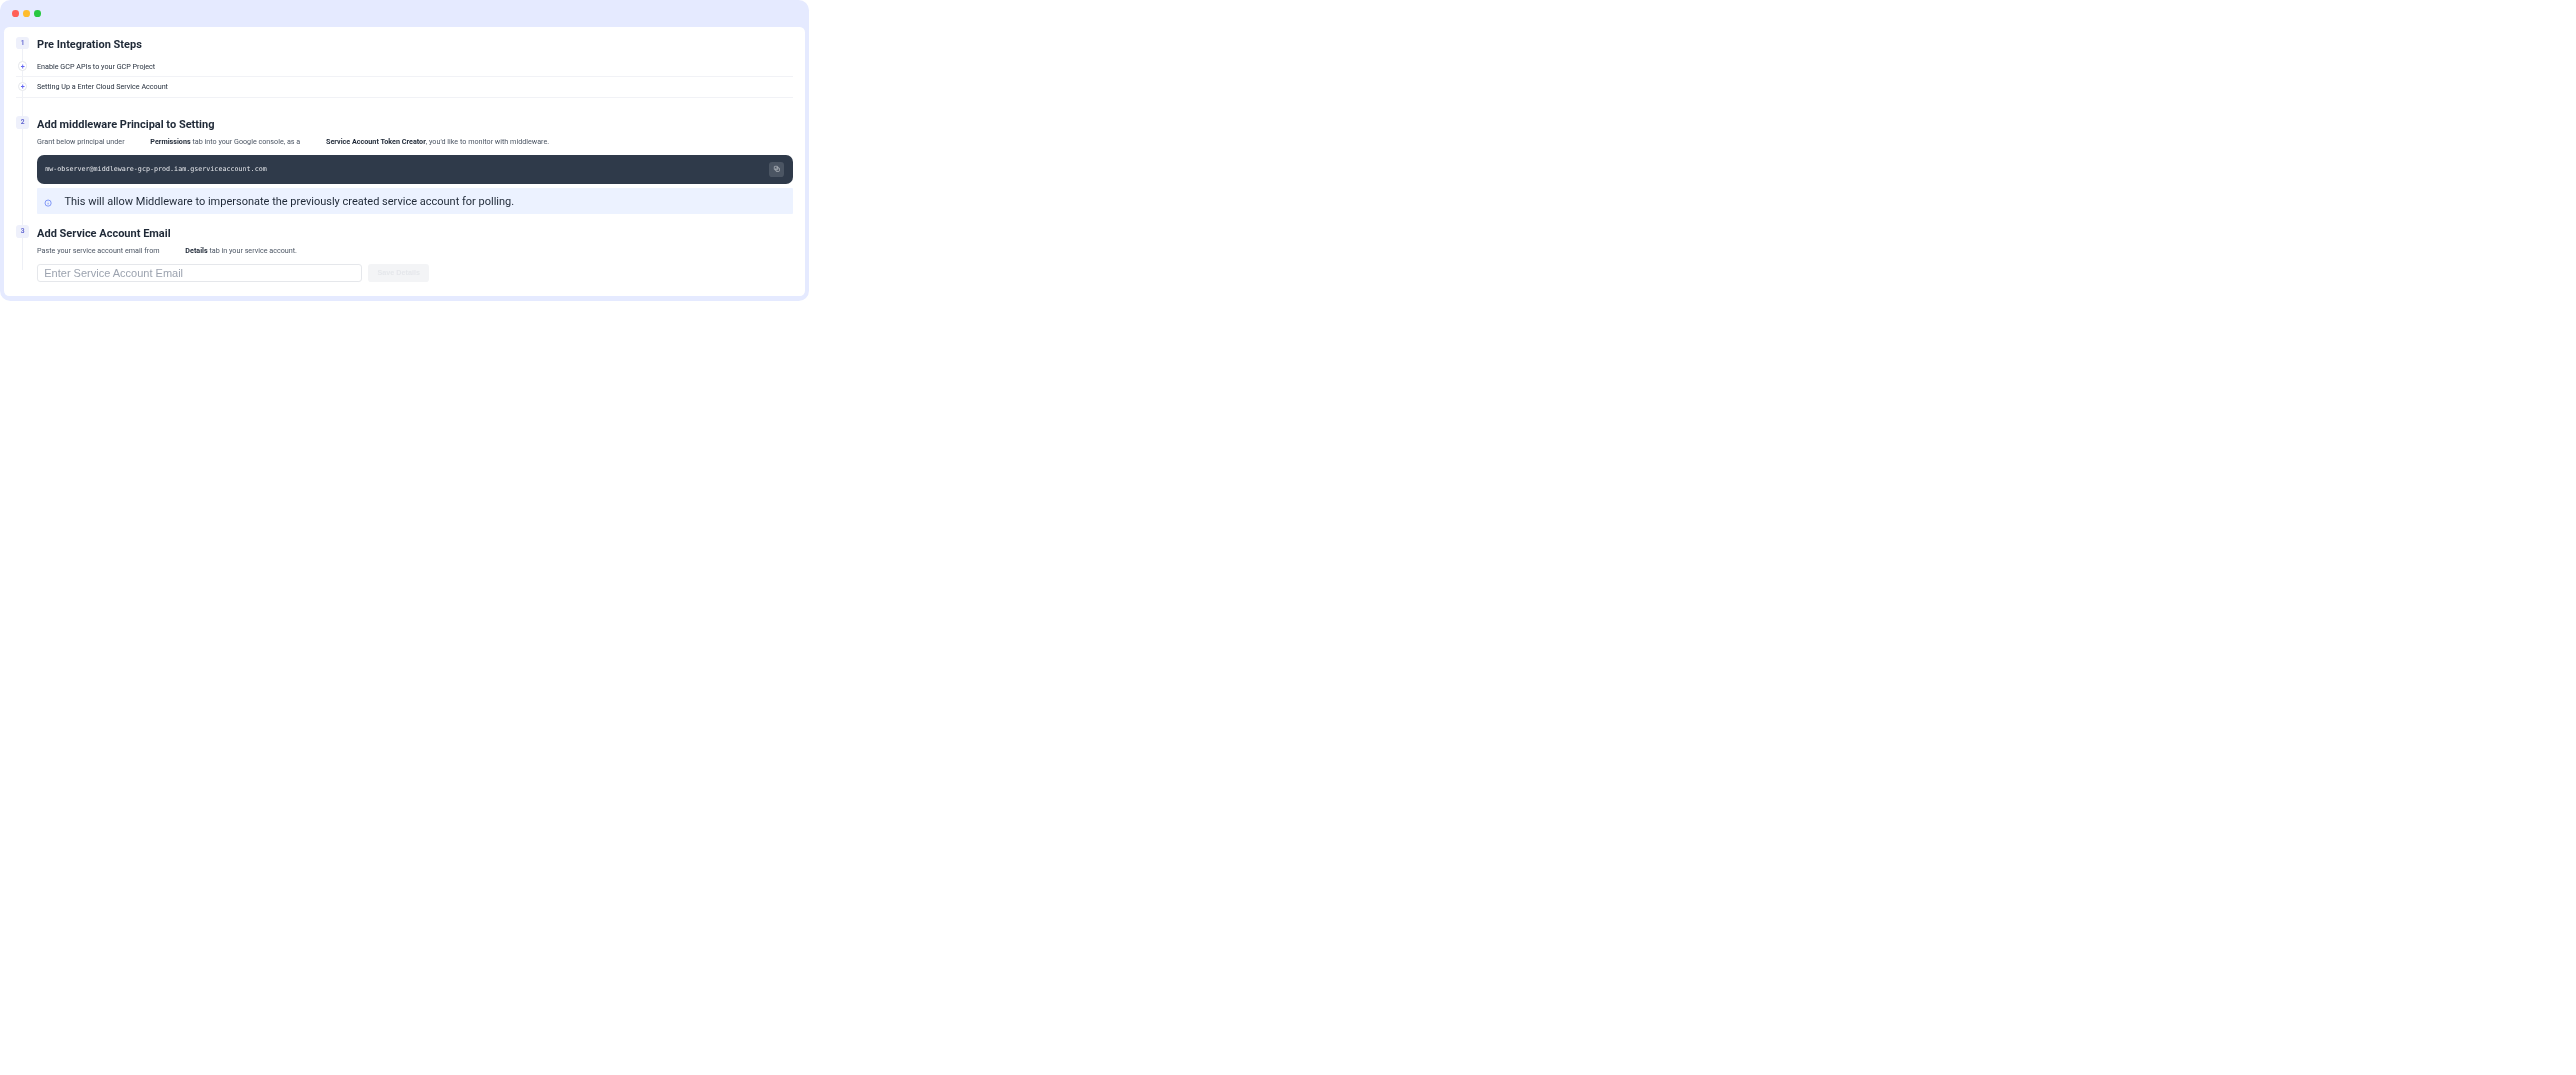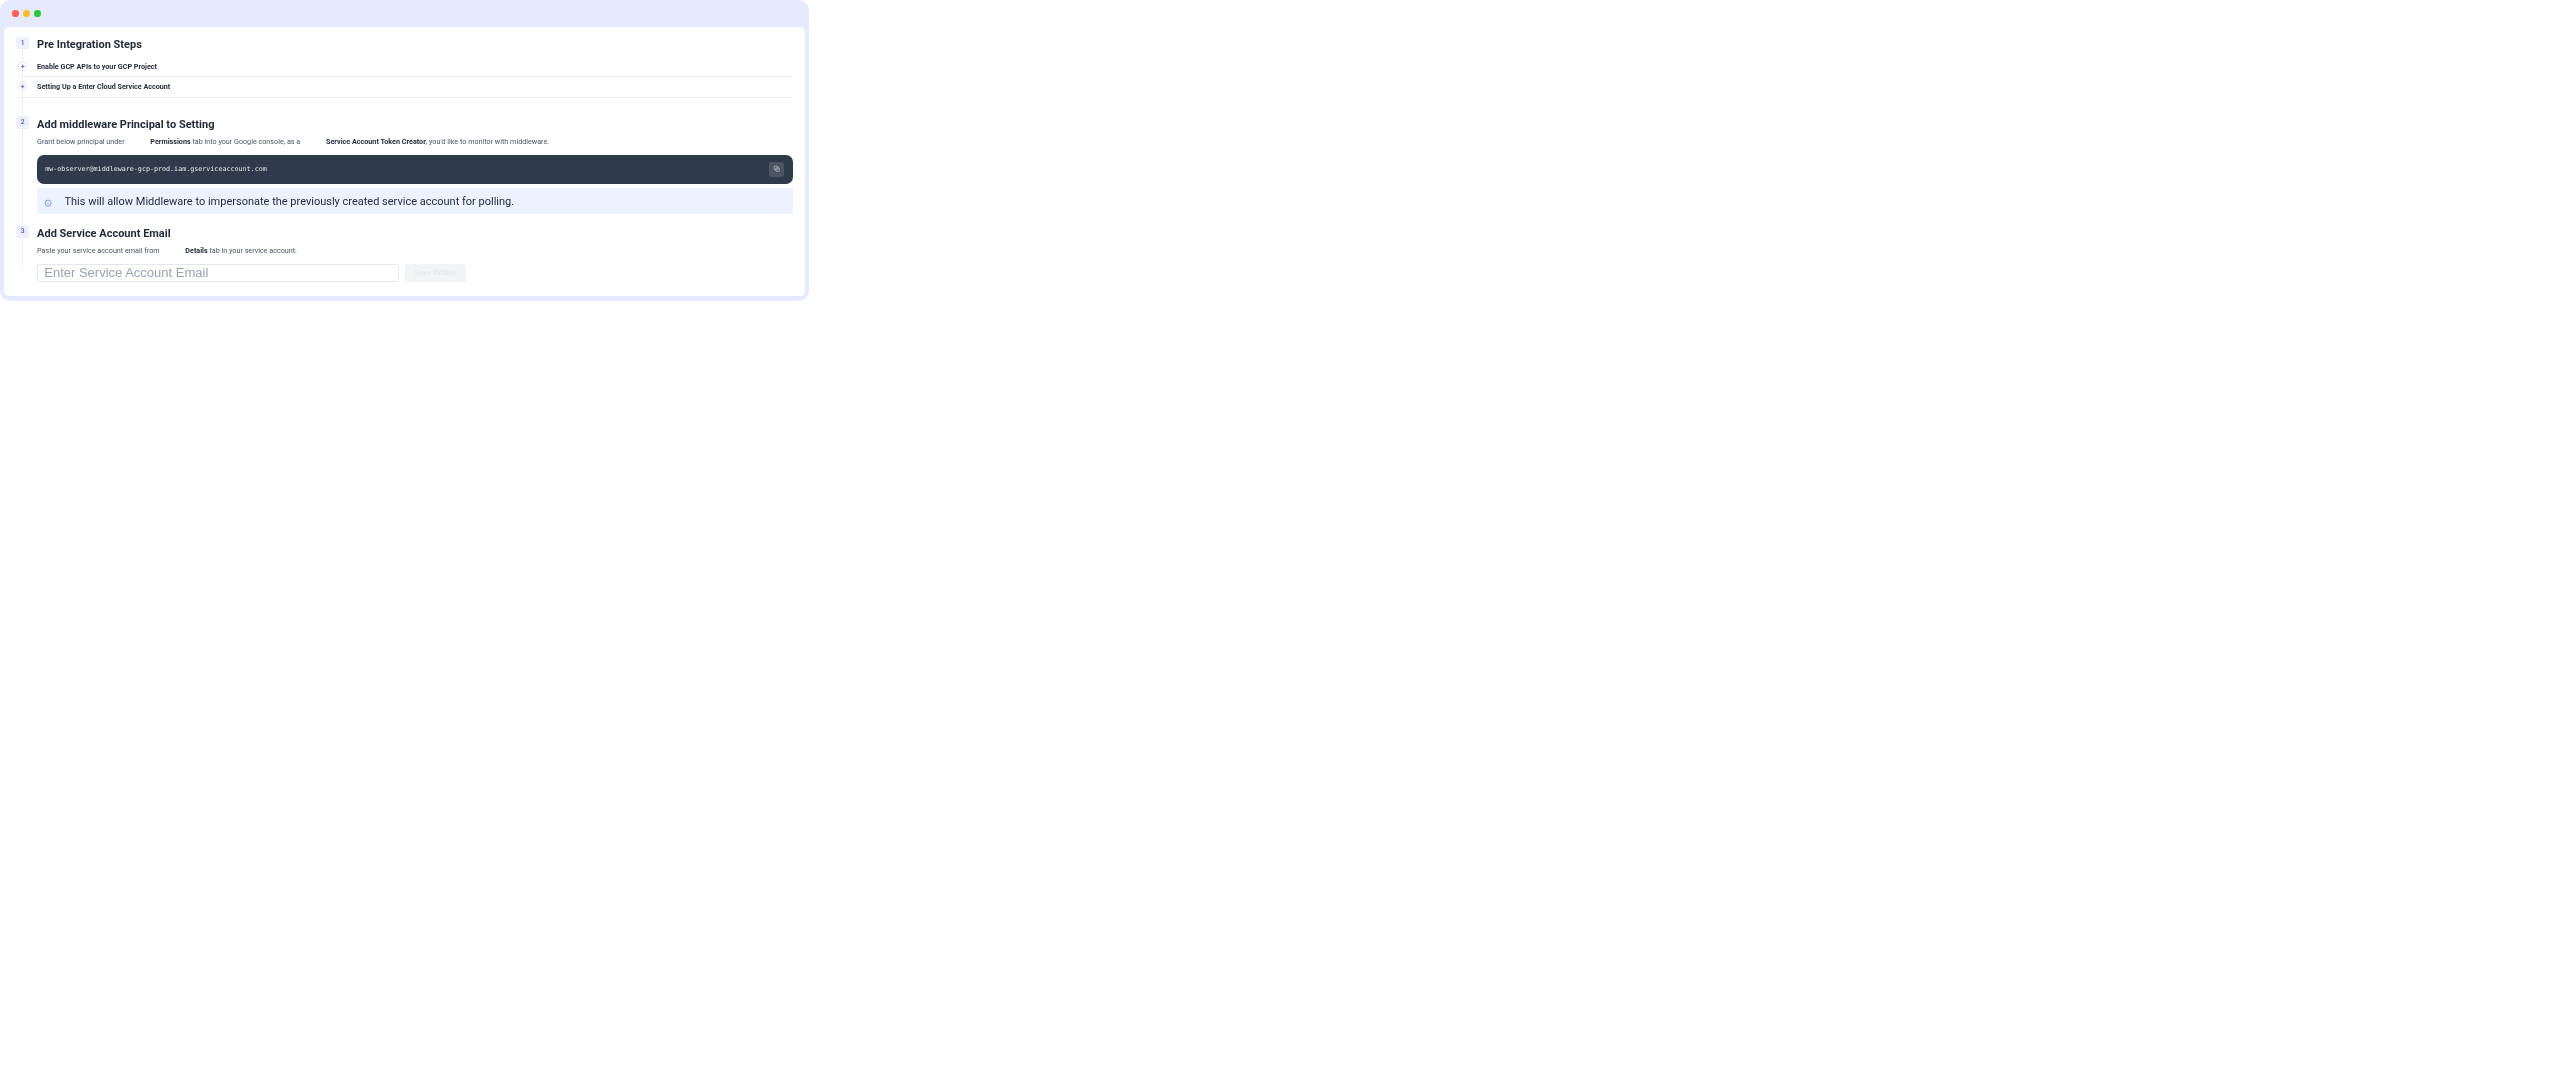--- a/index.html
+++ b/index.html
@@ -77,21 +77,21 @@
 
   .sub-row {
     display: flex;
     align-items: center;
     gap: 8.2px;
     border-bottom: 0.5px solid #f1f2f6;
     padding: 5.2px 0 5.2px 0;
     margin-left: 0;
   }
   .sub-row .sub-title {
-    font-weight: 700;
+    font-weight: 400;
     font-size: 7.2px;
     color: #1f2937;
     flex: 1;
   }
 
   .step-body {
     margin-left: 20.6px;
     margin-top: 1px;
   }
   .para {
@@ -149,26 +149,26 @@
   .info-icon svg { width: 8.2px; height: 8.2px; }
 
   .input-row {
     display: flex;
     gap: 6.2px;
     align-items: center;
     margin-top: 2.1px;
     margin-bottom: 1px;
   }
   .text-input {
-    width: 362px;
+    width: 325px;
     height: 18.5px;
     border: 0.5px solid #e5e7eb;
     border-radius: 3.1px;
     padding: 0 6.2px;
-    font-size: 13px;
+    font-size: 11px;
     color: #111827;
     outline: none;
   }
   .text-input::placeholder { color: #9ca3af; }
   .save-btn {
     height: 18.5px;
     padding: 0 9.3px;
     border-radius: 3.1px;
     background: #f3f4f6;
     color: #e5e7eb;

